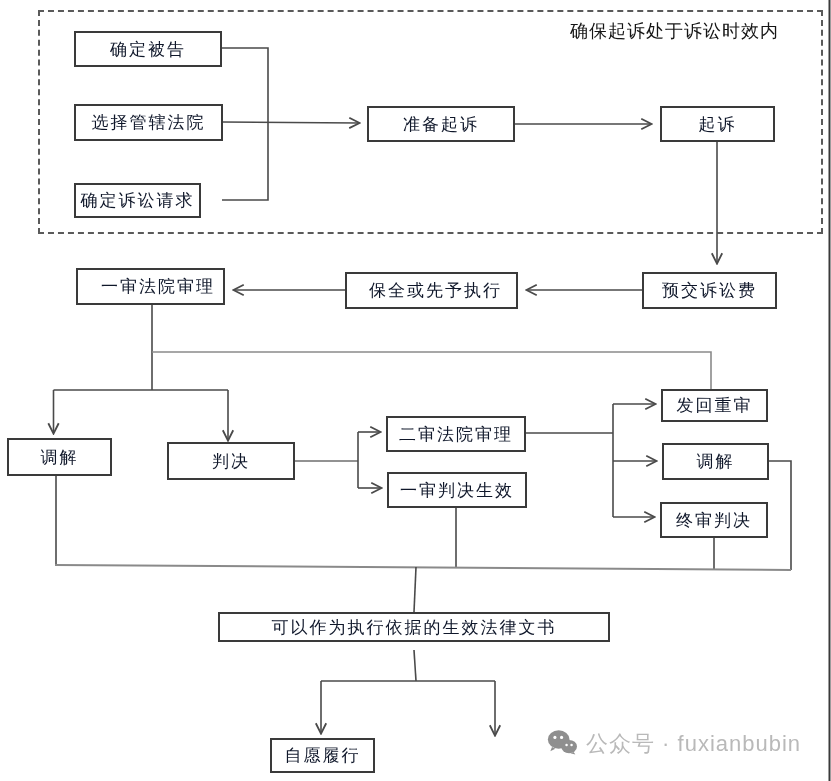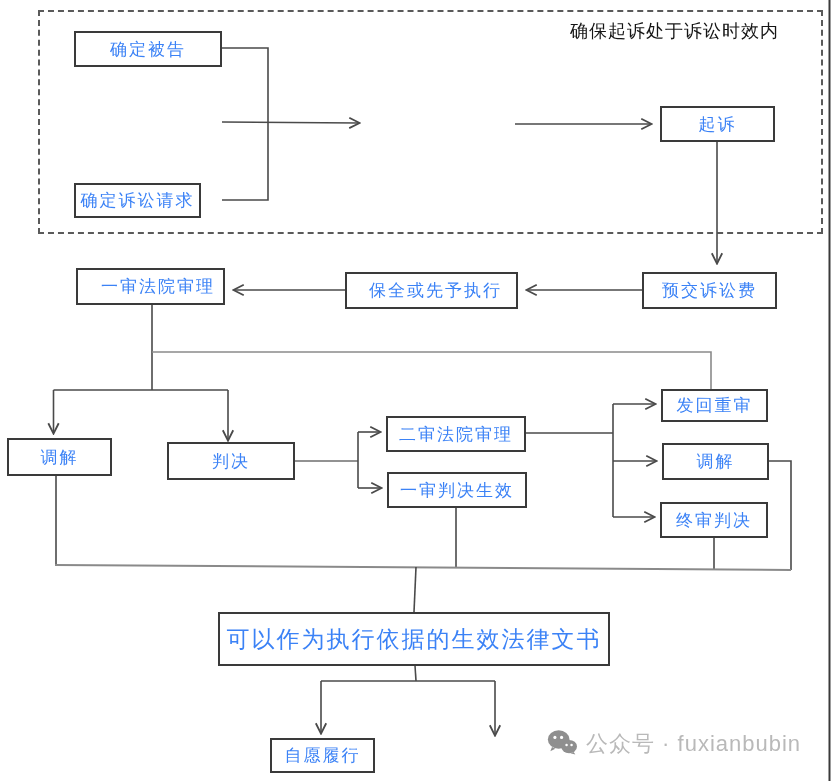--- a/index.html
+++ b/index.html
@@ -19,39 +19,39 @@
   .note{
     position:absolute;left:570px;top:19px;width:230px;
     font-size:18px;color:#151515;letter-spacing:1px;
     z-index:3;white-space:nowrap;
   }
   .box{
     position:absolute;
     background:#ffffff;
     border:2px solid #3a3a3a;
     display:flex;align-items:center;justify-content:center;
-    font-size:17px;color:#3b82f6;letter-spacing:2px;
+    font-size:17px;color:#0f172a;letter-spacing:2px;
     z-index:2;box-sizing:border-box;white-space:nowrap;
   }
   .b-defendant{left:74px;top:31px;width:148px;height:36px;}
   .b-court{left:74px;top:104px;width:149px;height:37px;}
   .b-claims{left:74px;top:183px;width:127px;height:35px;}
   .b-prepare{left:367px;top:106px;width:148px;height:36px;}
   .b-sue{left:660px;top:106px;width:115px;height:36px;}
   .b-prepay{left:642px;top:272px;width:135px;height:37px;}
   .b-preserve{left:345px;top:272px;width:173px;height:37px;padding-left:8px;}
   .b-first-trial{left:76px;top:268px;width:149px;height:37px;padding-left:15px;}
   .b-mediation1{left:7px;top:438px;width:105px;height:38px;}
   .b-judgment{left:167px;top:442px;width:128px;height:38px;}
   .b-second-trial{left:386px;top:416px;width:140px;height:36px;}
   .b-first-effective{left:387px;top:472px;width:140px;height:36px;}
   .b-remand{left:661px;top:389px;width:107px;height:33px;}
   .b-mediation2{left:662px;top:443px;width:107px;height:37px;}
   .b-final{left:660px;top:502px;width:108px;height:36px;}
-  .b-docs{left:218px;top:612px;width:392px;height:54px;font-size:23px;}
+  .b-docs{left:218px;top:612px;width:392px;height:30px;font-size:17px;}
   .b-voluntary{left:270px;top:738px;width:105px;height:35px;}
   .b-enforce{left:432px;top:740px;width:143px;height:36px;}
   .watermark{
     position:absolute;left:547px;top:729px;
     display:flex;gap:9px;
     z-index:4;
   }
   .watermark .wm-text{
     font-size:22px;color:#b9b9b9;letter-spacing:1px;white-space:nowrap;
   }
@@ -122,21 +122,23 @@
       <line x1="321" y1="681" x2="321" y2="733" marker-end="url(#arr)"></line>
       <line x1="495" y1="681" x2="495" y2="735" marker-end="url(#arr)"></line>
     </g>
 
     <line x1="829.5" y1="0" x2="829.5" y2="781" stroke="#3a3a3a" stroke-width="2"></line>
   </svg>
 
   <div class="note">确保起诉处于诉讼时效内</div>
 
   <div class="box b-defendant">确定被告</div>
+  <div class="box b-court">选择管辖法院</div>
   <div class="box b-claims">确定诉讼请求</div>
+  <div class="box b-prepare">准备起诉</div>
   <div class="box b-sue">起诉</div>
   <div class="box b-prepay">预交诉讼费</div>
   <div class="box b-preserve">保全或先予执行</div>
   <div class="box b-first-trial">一审法院审理</div>
   <div class="box b-mediation1">调解</div>
   <div class="box b-judgment">判决</div>
   <div class="box b-second-trial">二审法院审理</div>
   <div class="box b-first-effective">一审判决生效</div>
   <div class="box b-remand">发回重审</div>
   <div class="box b-mediation2">调解</div>

